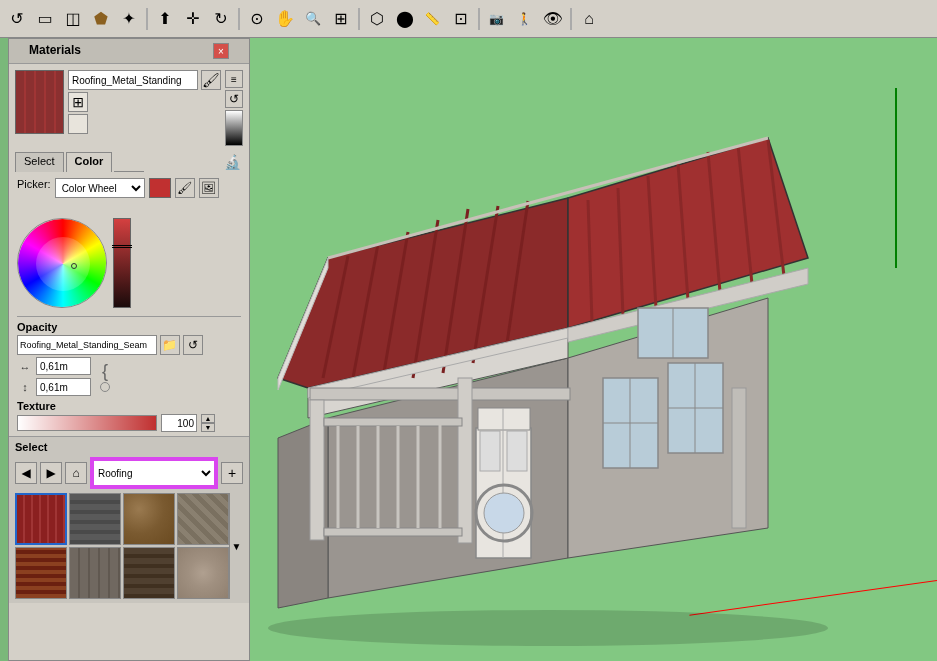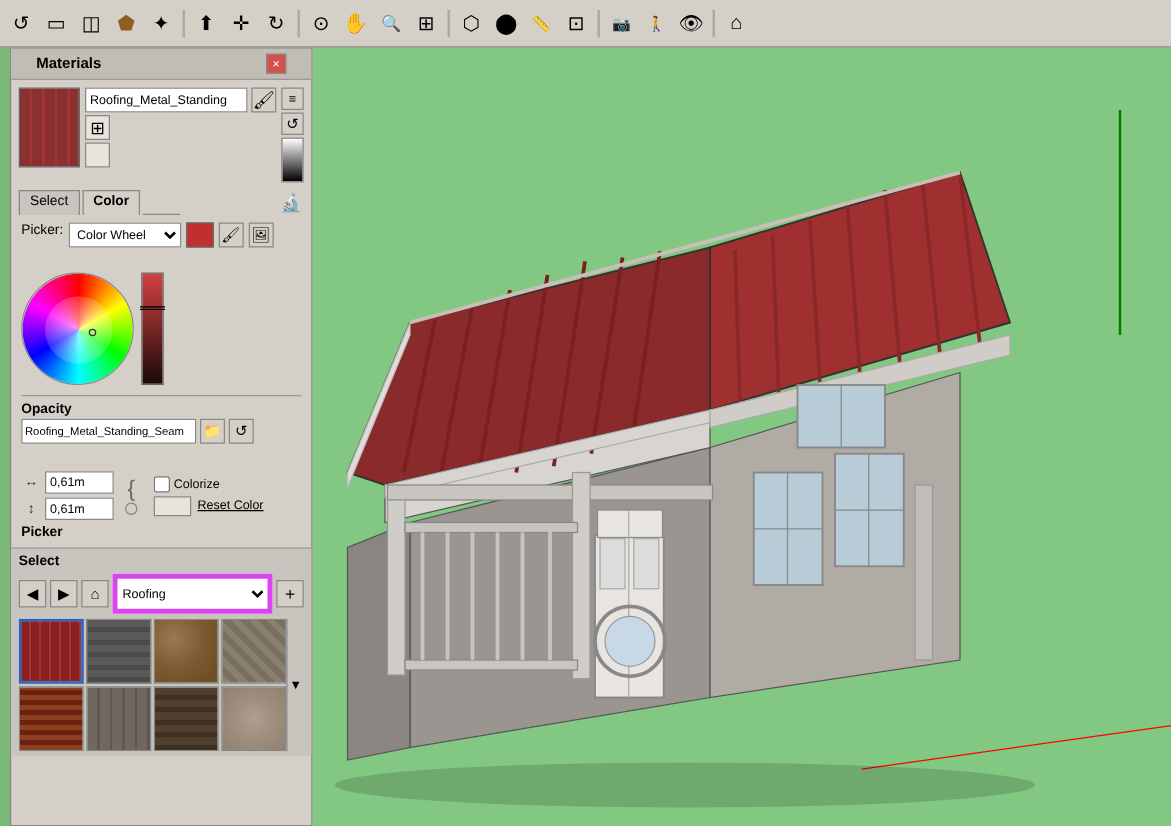--- a/index.html
+++ b/index.html
@@ -253,21 +253,21 @@
 
     #texture-checkbox-row {
       display: flex;
       align-items: center;
       gap: 4px;
       margin-bottom: 4px;
     }
     #texture-file-row {
       display: flex;
       gap: 3px;
-      margin-bottom: 22px;
+      margin-bottom: 2px;
     }
     #texture-filename {
       width: 138px;
       height: 20px;
       font-size: 9px;
       background: white;
       border: 1px solid #888;
       padding: 1px 2px;
       overflow: hidden;
     }
@@ -709,34 +709,32 @@
           <div class="dim-icon">↕</div>
           <input class="dim-input" value="0,61m" style="width: 55px; height: 18px; font-size: 10px; background: white; border: 1px solid rgb(136, 136, 136); padding: 1px 3px;">
         </div>
       </div>
 
       <div id="link-icon-container">
         <div style="font-size:18px;color:#666;line-height:1;">{</div>
         <div style="width:10px;height:10px;border:1px solid #888;border-radius:50%;background:#d4d0c8;margin-top:2px;cursor:pointer;"></div>
       </div>
 
-      <div id="colorize-row">
-        <div class="colorize-item">
-          <input type="checkbox" style="">
-          <span>Colorize</span>
-        </div>
-        <div class="colorize-item">
-          <div style="width:30px;height:16px;background:#e8e4dc;border:1px solid #888;margin-right:2px;"></div>
-          <span style="cursor:pointer;text-decoration:underline;">Reset Color</span>
+    </div>
+
+    <div id="opacity-section">
+      <div class="section-label">Texture</div>
+      <div id="opacity-row">
+        <div id="opacity-slider-container"></div>
+        <input id="opacity-input" value="100" style="width: 36px; height: 18px; font-size: 10px; background: white; border: 1px solid rgb(136, 136, 136); text-align: right; padding: 1px 2px;">
+        <div style="display:flex;flex-direction:column;">
+          <div class="spin-btn">▲</div>
+          <div class="spin-btn">▼</div>
         </div>
       </div>
-    </div>
-
-    <div id="opacity-section">
-      <div class="section-label">Picker</div>
     </div>
 
   </div>
 
   <div id="select-section">
     <div id="select-header">Select</div>
 
     <div id="select-nav">
       <div id="nav-back">◀</div>
       <div id="nav-forward">▶</div>

